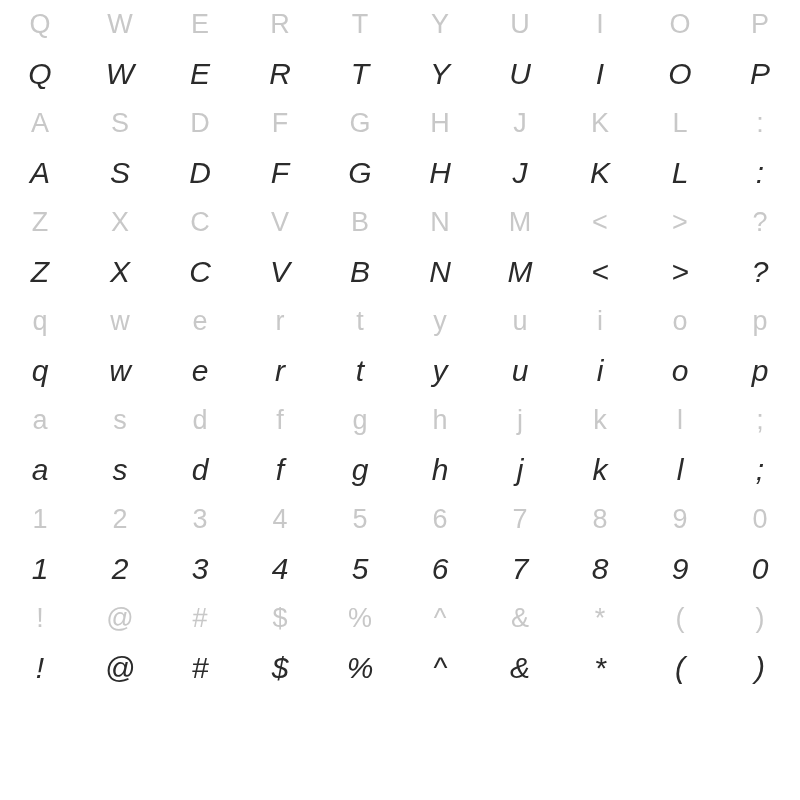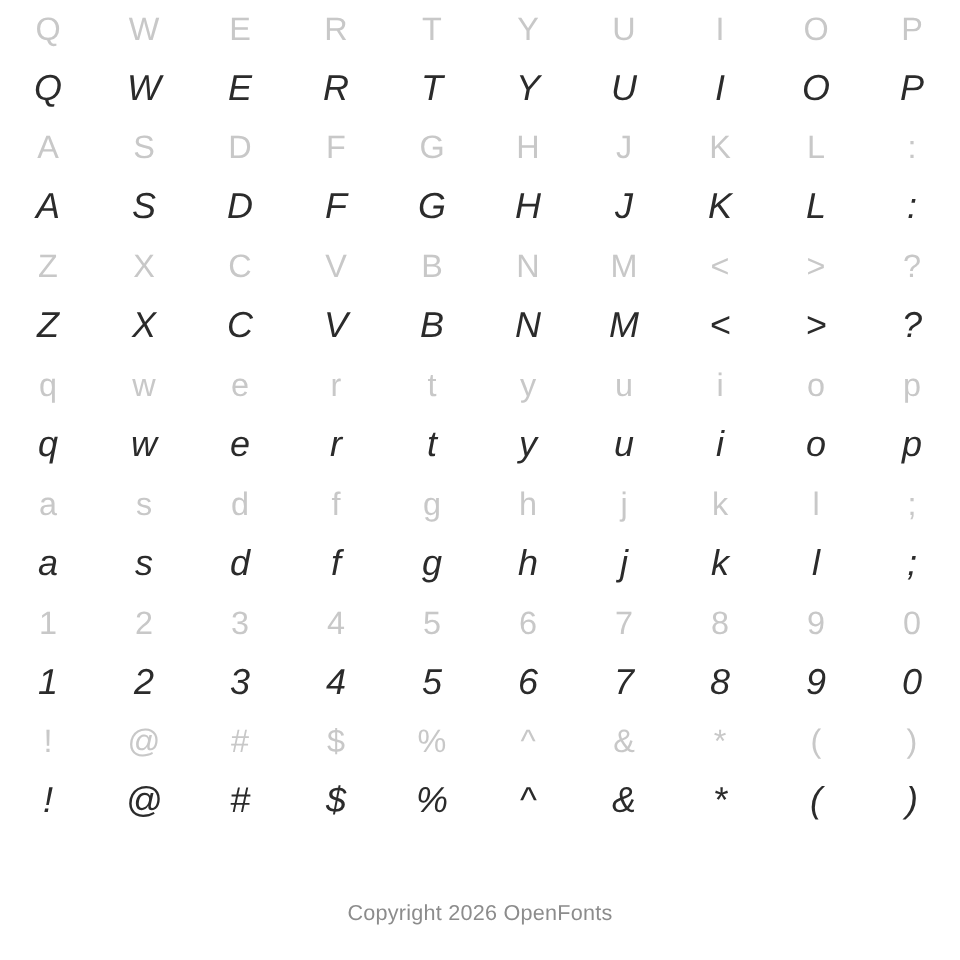--- a/index.html
+++ b/index.html
@@ -262,15 +262,14 @@
         <div class="cell">^</div>
         <div class="cell">&amp;</div>
         <div class="cell">*</div>
         <div class="cell">(</div>
         <div class="cell">)</div>
       </div>
     </div>
 
   </div>
 
-  <div class="footer">Copyright 2026 OpenFonts</div>
 
 </div>
 
 </body></html>

